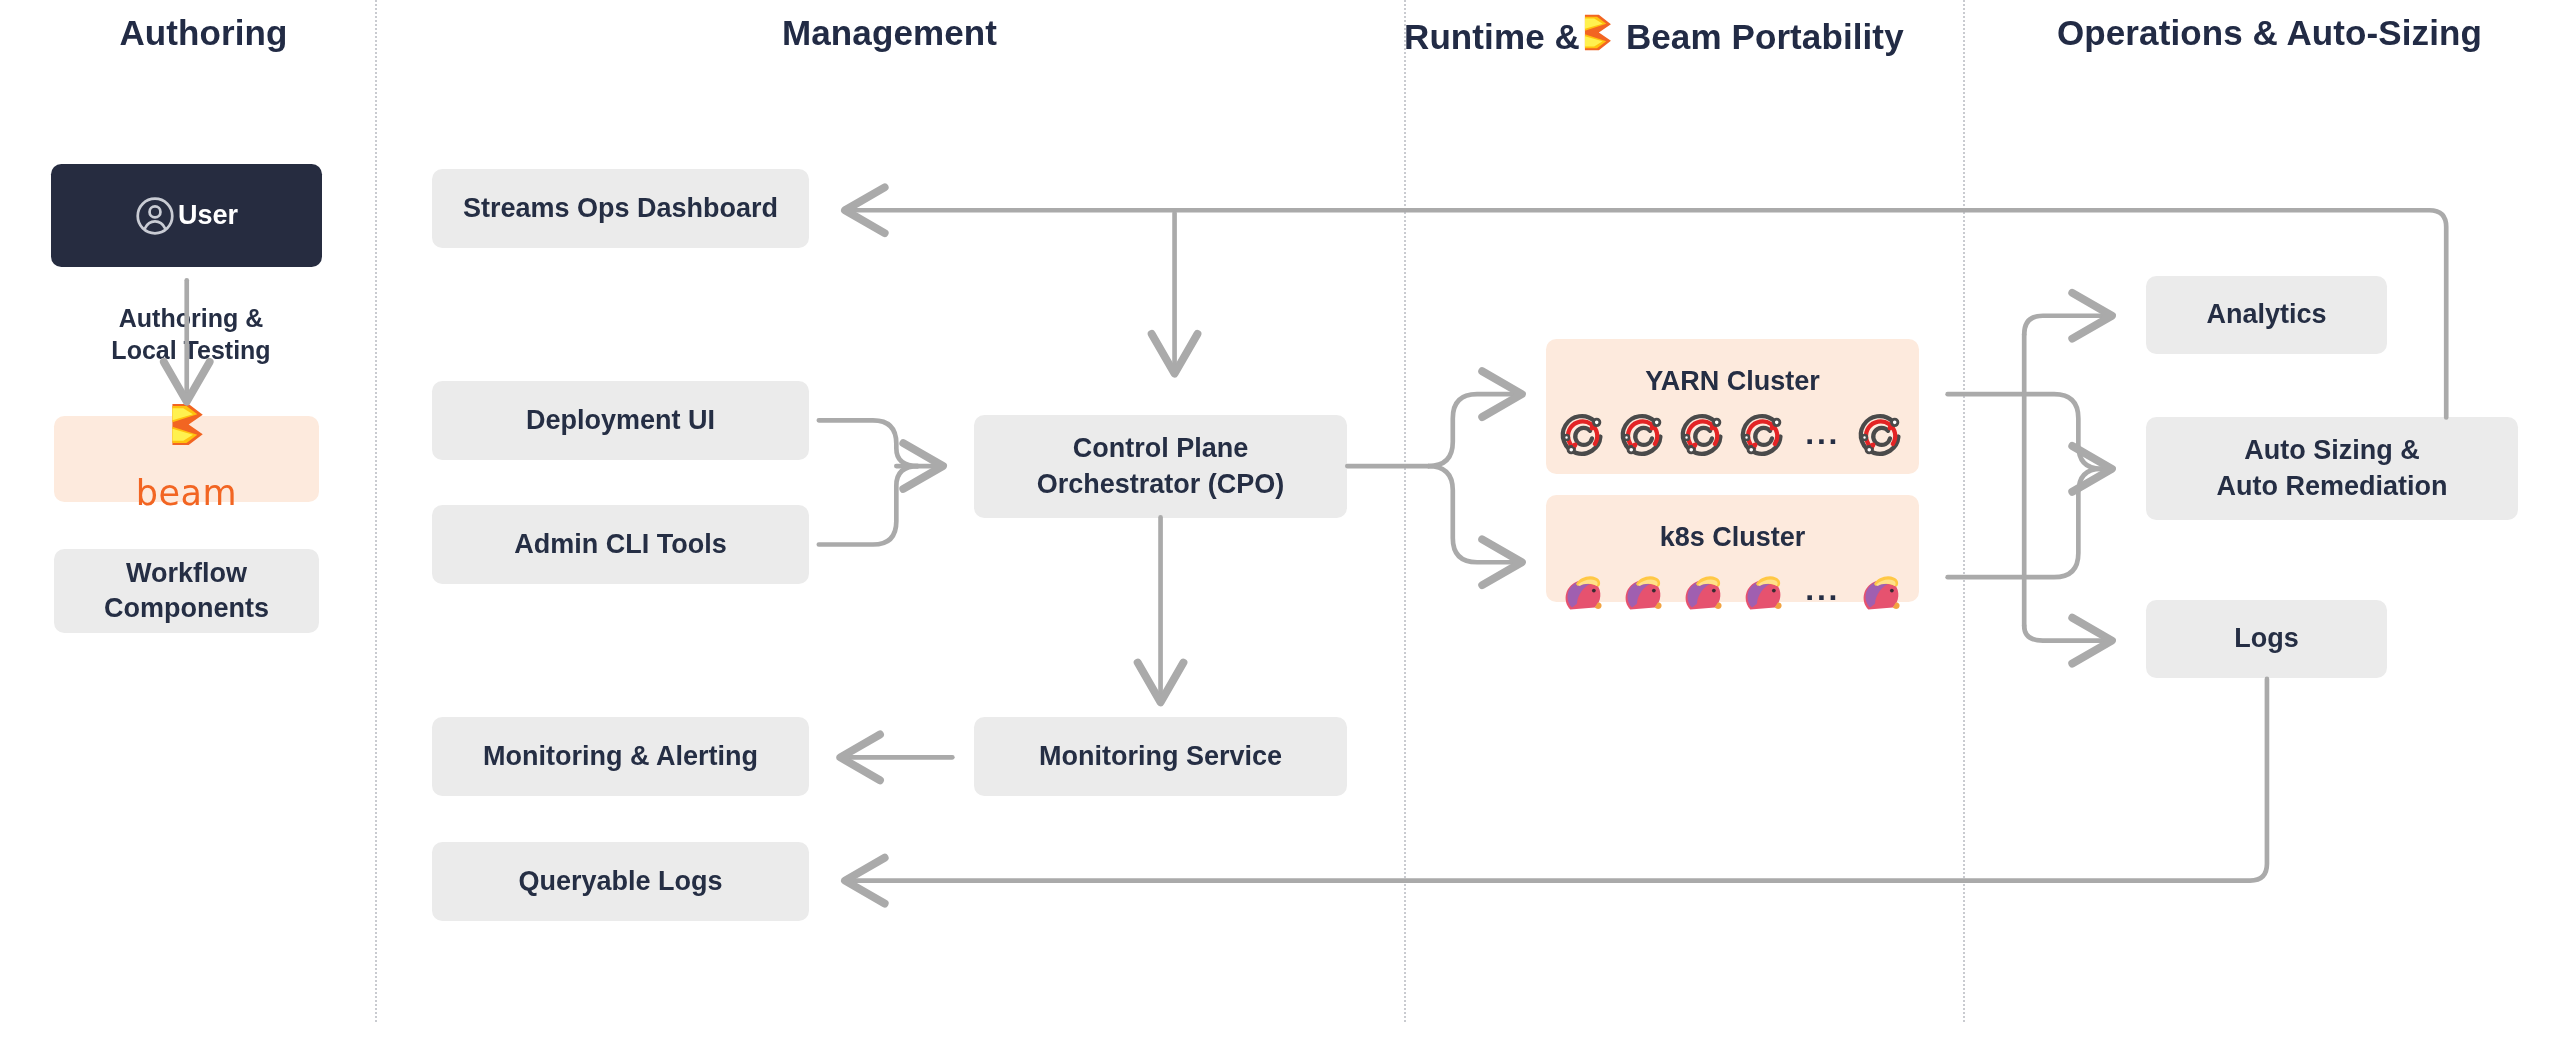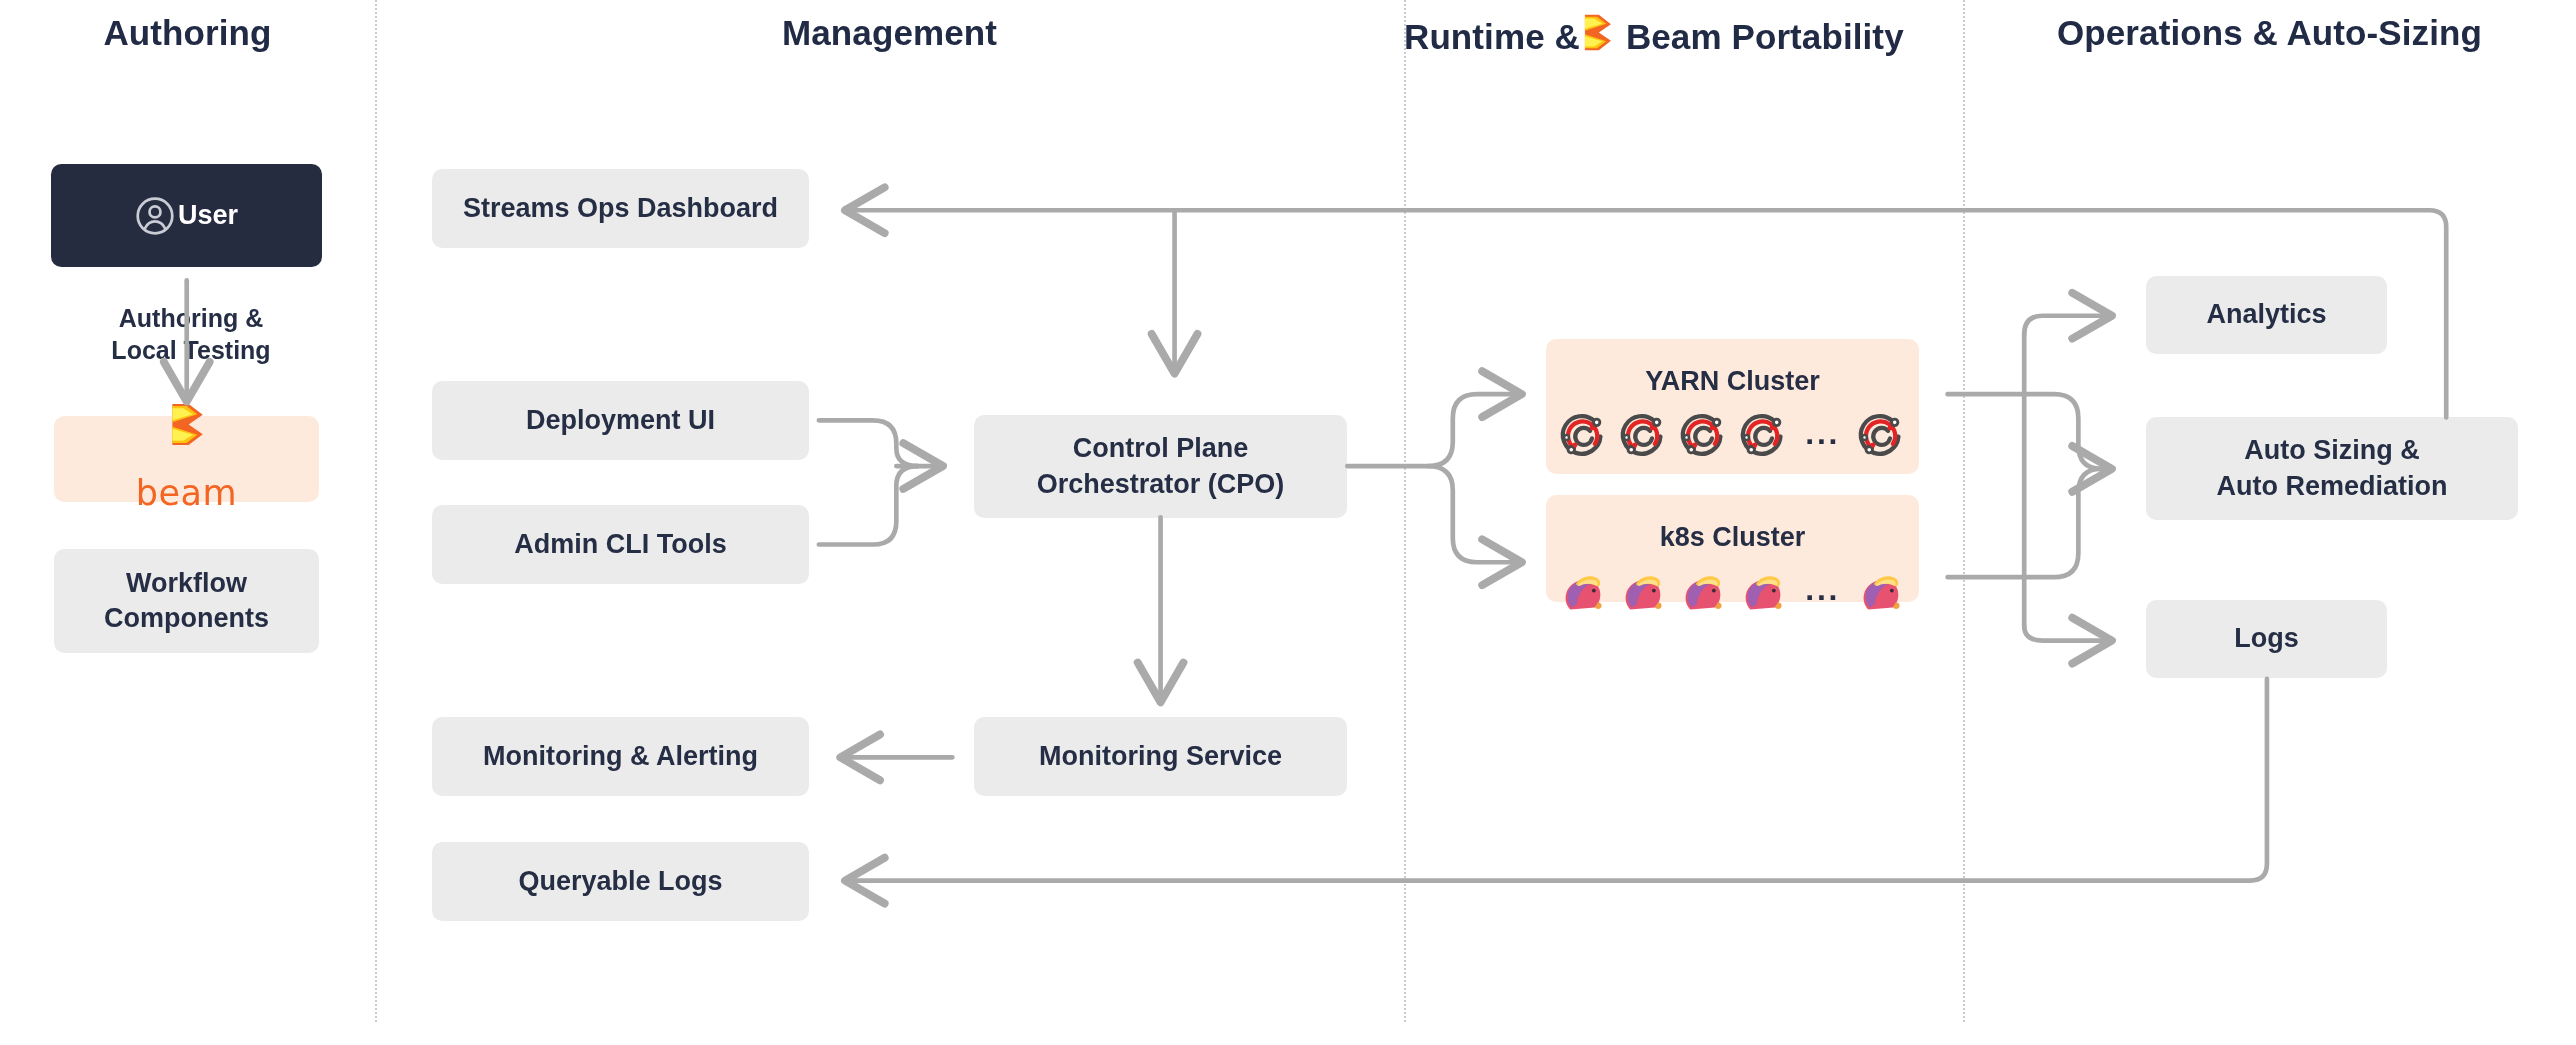--- a/index.html
+++ b/index.html
@@ -72,21 +72,21 @@
 </style>
 </head>
 <body>
 
 <div id="canvas">
 
   <div class="divider" style="left:375px;"></div>
   <div class="divider" style="left:1404px;"></div>
   <div class="divider" style="left:1963px;"></div>
 
-  <div class="col-header" style="left:0px;top:13px;width:375px;">Authoring</div>
+  <div class="col-header" style="left:16px;top:13px;width:375px;">Authoring</div>
 
   <div class="col-header" style="left:375px;top:13px;width:1029px;">Management</div>
 
   <div class="col-header hdr-runtime" style="left:1404px;top:13px;width:558px;">
     <span class="l1">Runtime &amp;</span>
     <span class="l2">
       <span style="display:block;">
         <svg width="34" height="39" viewBox="0 0 36 42" aria-hidden="true">
           <path d="M5 2 L20 2 L33 12 L20 21 L33 30 L20 40 L5 40 Z" fill="#f26522"></path>
           <path d="M5 4 L18 4 L28 11.5 L5 19 Z" fill="#ffc20e"></path>
@@ -127,21 +127,21 @@
           <path d="M5 4 L18 4 L28 11.5 L5 19 Z" fill="#ffc20e"></path>
           <path d="M5 23 L28 30.5 L18 38 L5 38 Z" fill="#ffc20e"></path>
           <path d="M5 6 L15 6 L24 11.5 L5 17 Z" fill="#fff14f"></path>
           <path d="M5 25 L24 30.5 L15 36 L5 36 Z" fill="#fff14f"></path>
         </svg>
       </span>
       <span class="beam-word">beam</span>
     </span>
   </div>
 
-  <div class="node" style="left:54px;top:549px;width:265px;height:104px;flex-direction:column;">
+  <div class="node" style="left:54px;top:549px;width:265px;height:84px;flex-direction:column;">
     <span>Workflow</span>
     <span>Components</span>
   </div>
 
   <div class="node" style="left:432px;top:169px;width:377px;height:79px;">Streams Ops Dashboard</div>
 
   <div class="node" style="left:432px;top:381px;width:377px;height:79px;">Deployment UI</div>
 
   <div class="node" style="left:432px;top:505px;width:377px;height:79px;">Admin CLI Tools</div>
 

